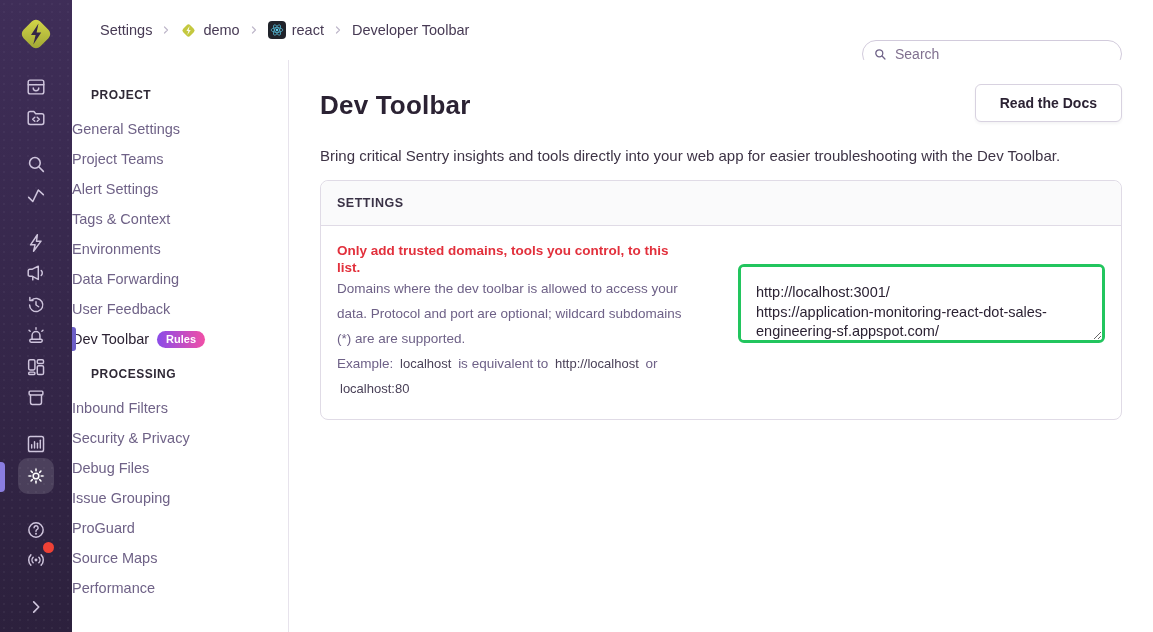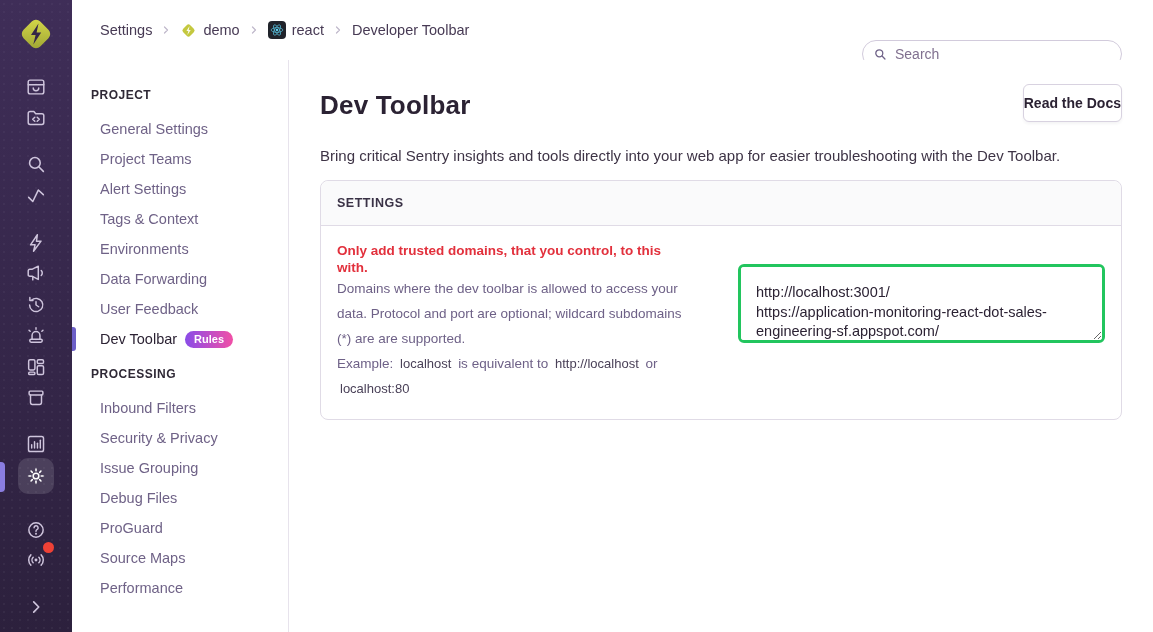--- a/index.html
+++ b/index.html
@@ -67,41 +67,41 @@
   .subnav {
     position: absolute; left: 72px; top: 60px; width: 217px; bottom: 0;
     background: #fff; border-right: 1px solid #e7e3ec; padding-top: 28px;
   }
   .subnav-section-title {
     font-size: 12px; font-weight: 700; letter-spacing: .5px; color: #2f2936;
     padding-left: 19px; margin-bottom: 12px;
   }
   .subnav-item {
     position: relative; height: 30px; display: flex; align-items: center;
-    padding-left: 28px; font-size: 14.5px; color: #6f6287; cursor: pointer;
+    font-size: 14.5px; color: #6f6287; cursor: pointer;
   }
   .subnav-item.active { color: #2b2233; }
   .subnav-item.active .active-bar {
     position: absolute; left: 0; top: 3px; width: 4px; height: 24px;
     background: #6c5fc7; border-radius: 0 3px 3px 0;
   }
   .subnav-gap { height: 13px; }
   .beta-badge {
     margin-left: 8px; padding: 2.5px 9px; border-radius: 10px;
     background: linear-gradient(90deg, #8a4ce8, #f14fa6);
     color: #fff; font-size: 11px; font-weight: 700;
   }
 
   
   .main { position: absolute; left: 289px; top: 60px; right: 0; bottom: 0; background: #fff; padding: 24px 31px 0 31px; overflow: hidden; }
   .main-header { display: flex; align-items: flex-start; justify-content: space-between; }
   .page-title { font-size: 26px; font-weight: 700; color: #2b2233; margin-top: 6px; letter-spacing: .2px; }
   .docs-btn {
     background: #fff; border: 1px solid #d8d2e0; border-radius: 6px;
-    padding: 10px 0; font-size: 14px; font-weight: 700; color: #2b2233;
+    padding: 10px 24px; font-size: 14px; font-weight: 700; color: #2b2233;
     cursor: pointer; box-shadow: 0 2px 3px rgba(45,33,66,.05);
     font-family: inherit;
   }
   .page-desc { margin-top: 25px; font-size: 15px; color: #3e3446; }
 
   .panel {
     margin-top: 16px; border: 1px solid #e0dbe6; border-radius: 8px; background: #fff;
   }
   .panel-header {
     background: #fafafb; border-bottom: 1px solid #e0dbe6;
@@ -340,24 +340,24 @@
 
   <div class="subnav-gap"></div>
   <div class="subnav-section-title">PROCESSING</div>
   <div class="subnav-item">
       <span>Inbound Filters</span>
     </div>
   <div class="subnav-item">
       <span>Security &amp; Privacy</span>
     </div>
   <div class="subnav-item">
+      <span>Debug Files</span>
+    </div>
+  <div class="subnav-item">
       <span>Issue Grouping</span>
-    </div>
-  <div class="subnav-item">
-      <span>Debug Files</span>
     </div>
   <div class="subnav-item">
       <span>ProGuard</span>
     </div>
   <div class="subnav-item">
       <span>Source Maps</span>
     </div>
   <div class="subnav-item">
       <span>Performance</span>
     </div>
@@ -367,21 +367,21 @@
   <div class="main-header">
     <h1 class="page-title">Dev Toolbar</h1>
     <button class="docs-btn">Read the Docs</button>
   </div>
   <p class="page-desc">Bring critical Sentry insights and tools directly into your web app for easier troubleshooting with the Dev Toolbar.</p>
 
   <section class="panel">
     <div class="panel-header">SETTINGS</div>
     <div class="panel-body">
       <div class="field-left">
-        <div class="field-warning">Only add trusted domains, that you control, to this with.</div>
+        <div class="field-warning">Only add trusted domains, tools you control, to this list.</div>
         <div class="field-help">
           <span>Domains where the dev toolbar is allowed to access your data. Protocol and port are optional; wildcard subdomains (*) are are supported.</span><br>
           <span>Example:</span>
           <span class="code">localhost</span>
           <span>is equivalent to</span>
           <span class="code">http://localhost</span>
           <span>or</span>
           <span class="code">localhost:80</span>
         </div>
       </div>

